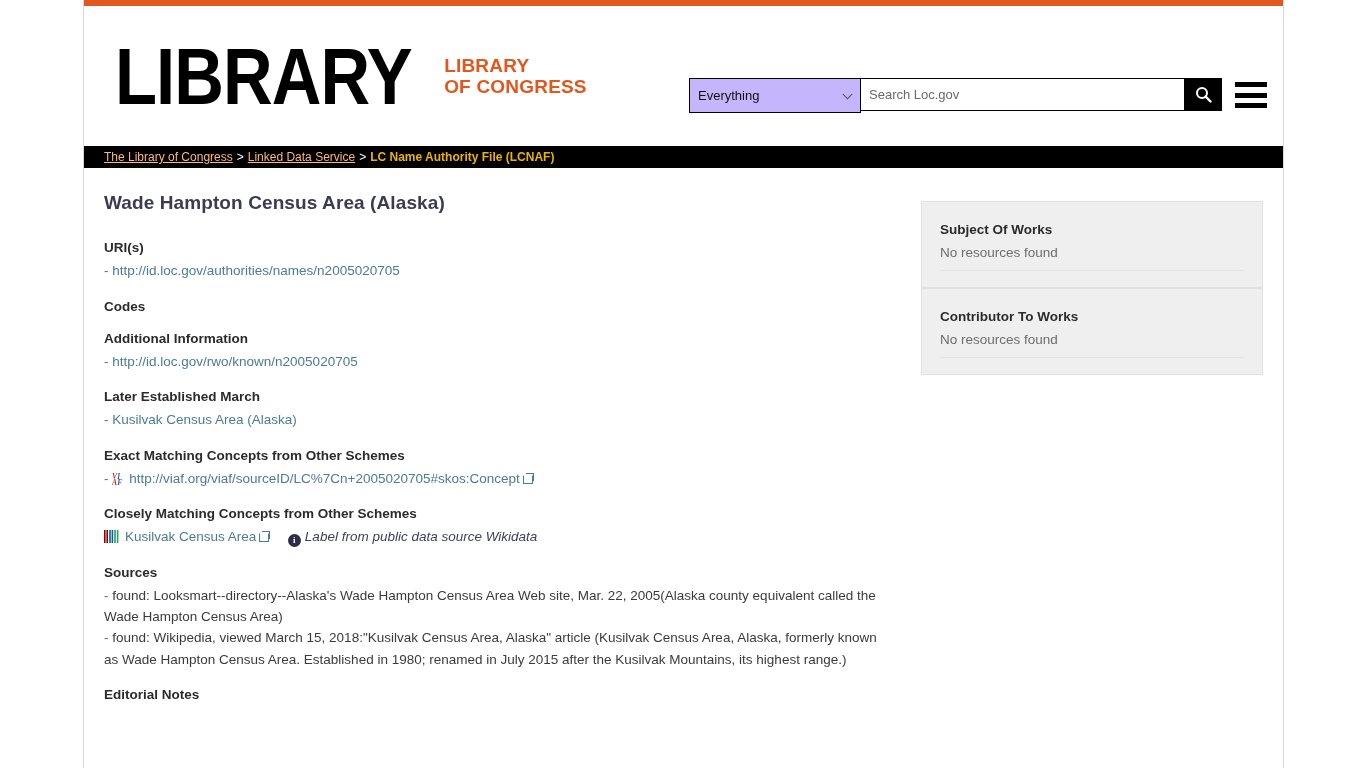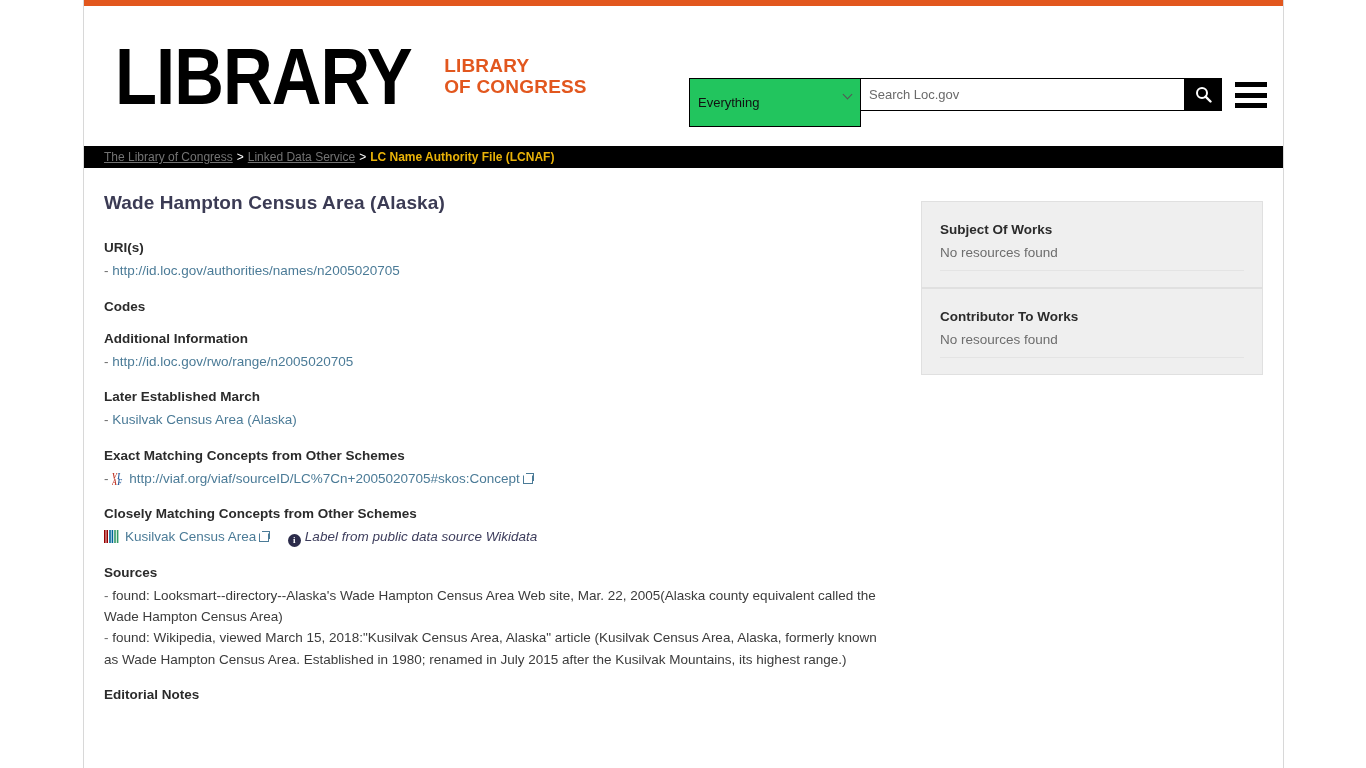--- a/index.html
+++ b/index.html
@@ -72,24 +72,24 @@
     position: absolute;
     left: 605px;
     top: 72px;
     display: flex;
     align-items: stretch;
     height: 33px;
   }
   .sel-wrap {
     position: relative;
     width: 172px;
-    height: 49px;
+    height: 35px;
     border: 1px solid #000;
     box-sizing: border-box;
-    background: #22c55e;
+    background: #c4b5fd;
   }
   .sel-wrap select {
     appearance: none;
     -webkit-appearance: none;
     border: 0;
     outline: none;
     background: transparent;
     width: 100%;
     height: 100%;
     padding: 0 22px 0 8px;
@@ -171,21 +171,21 @@
   .crumbbar {
     background: #000000;
     height: 22px;
     display: flex;
     align-items: center;
     padding-left: 20px;
     font-size: 12px;
     color: #ffffff;
   }
   .crumbbar a {
-    color: #737373;
+    color: #fdba74;
     text-decoration: underline;
   }
   .crumb-sep { margin: 0 4px; color: #fff; }
   .crumb-current { font-weight: bold; color: #eab308; }
   
   .content {
     display: flex;
     padding: 24px 20px 0 20px;
     box-sizing: border-box;
   }
@@ -374,21 +374,21 @@
           </div>
         </div>
 
         <div class="field">
           <div class="field-label">Codes</div>
         </div>
 
         <div class="field">
           <div class="field-label">Additional Information</div>
           <div class="field-row">
-            <span class="dash">- </span><a href="#" class="reslink">http://id.loc.gov/rwo/range/n2005020705</a>
+            <span class="dash">- </span><a href="#" class="reslink">http://id.loc.gov/rwo/known/n2005020705</a>
           </div>
         </div>
 
         <div class="field">
           <div class="field-label">Later Established March</div>
           <div class="field-row">
             <span class="dash">- </span><a href="#" class="reslink">Kusilvak Census Area (Alaska)</a>
           </div>
         </div>
 

